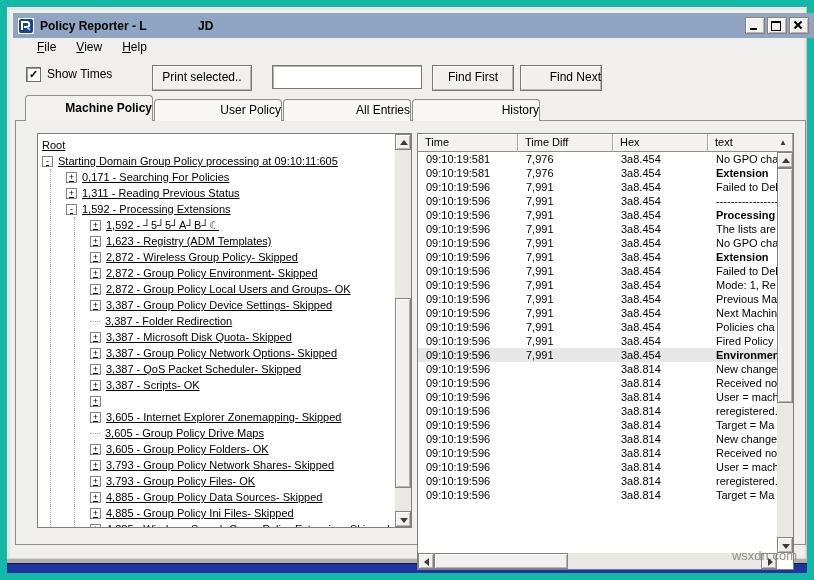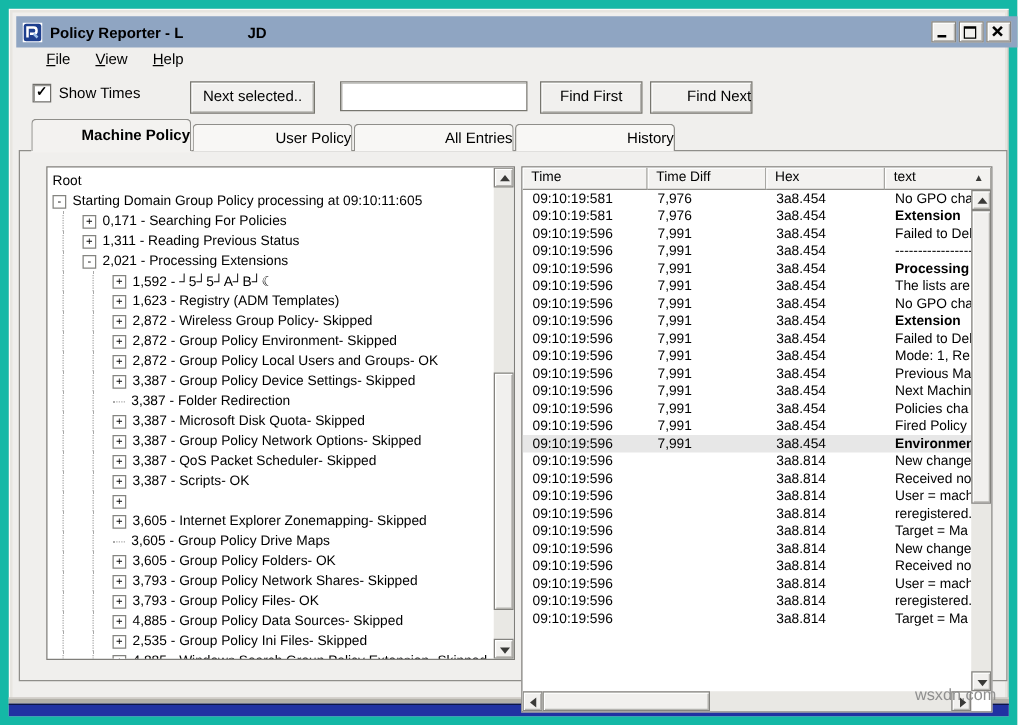--- a/index.html
+++ b/index.html
@@ -49,21 +49,21 @@
               box-shadow:0 1px 0 #f3f2f0;}
   
   .tabpage{position:absolute;left:8px;top:113px;width:791px;height:425px;border:1px solid #8f8e8a;
            background:#f0efed;box-sizing:border-box;z-index:2;}
   
   .panel{position:absolute;background:#fff;border:1px solid #7f7e7a;box-sizing:border-box;overflow:hidden;}
   .tree-panel{left:21px;top:12px;width:375px;height:395px;}
   .list-panel{left:401px;top:12px;width:377px;height:437px;}
   
   .tree-view{position:absolute;left:0;top:0;right:16px;bottom:0;overflow:hidden;padding-top:3px;}
-  .trow{height:16px;display:flex;align-items:center;white-space:nowrap;padding-left:4px;font-size:11px;}
+  .trow{height:16px;display:flex;align-items:center;white-space:nowrap;padding-left:4px;font-size:11px;text-decoration:underline;}
   .guide{width:24px;height:16px;flex:0 0 auto;position:relative;}
   .guide::before{content:"";position:absolute;left:8px;top:0;bottom:0;border-left:1px dotted #a9a9a9;}
   .exp{width:9px;height:9px;flex:0 0 auto;border:1px solid #848480;background:#fff;
        font-size:9px;line-height:8px;text-align:center;margin-right:5px;color:#000;}
   .dash{width:10px;height:0;border-top:1px dotted #a9a9a9;margin-right:5px;flex:0 0 auto;}
   .tlabel{font-size:11px;color:#000;}
   
   .vscroll{position:absolute;right:0;width:16px;background:#e9e8e4;}
   .tree-vscroll{top:0;bottom:0;}
   .list-vscroll{top:18px;bottom:16px;}
@@ -128,21 +128,21 @@
 
   <div class="menubar">
       <span class="menu-item"><u>F</u>ile</span>
       <span class="menu-item"><u>V</u>iew</span>
       <span class="menu-item"><u>H</u>elp</span>
     </div>
 
   <div class="toolbar">
     <div class="checkbox"><span id="chk-glyph">✓</span></div>
     <span class="chk-label">Show Times</span>
-    <div class="btn btn-print">Next selected..</div>
+    <div class="btn btn-print">Print selected..</div>
     <input class="search-box" type="text" value="" style="">
     <div class="btn btn-find-first">Find First</div>
     <div class="btn btn-find-next">Find Next</div>
   </div>
 
   <div class="tab-bar">
       <div class="tab active">Machine Policy</div>
       <div class="tab">User Policy</div>
       <div class="tab">All Entries</div>
       <div class="tab">History</div>
@@ -165,21 +165,21 @@
             <span class="tlabel">0,171 - Searching For Policies</span>
           </div>
           <div class="trow">
             <span class="guide"></span>
             <span class="exp">+</span>
             <span class="tlabel">1,311 - Reading Previous Status</span>
           </div>
           <div class="trow">
             <span class="guide"></span>
             <span class="exp">-</span>
-            <span class="tlabel">2,021 - Processing Extensions</span>
+            <span class="tlabel">1,592 - Processing Extensions</span>
           </div>
           <div class="trow">
             <span class="guide"></span>
             <span class="guide"></span>
             <span class="exp">+</span>
             <span class="tlabel">1,592 -  ┘5┘5┘A┘B┘☾</span>
           </div>
           <div class="trow">
             <span class="guide"></span>
             <span class="guide"></span>
@@ -278,21 +278,21 @@
           <div class="trow">
             <span class="guide"></span>
             <span class="guide"></span>
             <span class="exp">+</span>
             <span class="tlabel">4,885 -  Group Policy Data Sources- Skipped</span>
           </div>
           <div class="trow">
             <span class="guide"></span>
             <span class="guide"></span>
             <span class="exp">+</span>
-            <span class="tlabel">2,535 -  Group Policy Ini Files- Skipped</span>
+            <span class="tlabel">4,885 -  Group Policy Ini Files- Skipped</span>
           </div>
           <div class="trow">
             <span class="guide"></span>
             <span class="guide"></span>
             <span class="exp">+</span>
             <span class="tlabel">4,885 -  Windows Search Group Policy Extension- Skipped</span>
           </div>
         </div>
       <div class="vscroll tree-vscroll">
         <div class="sb-btn" style="left:0;top:0;width:16px;height:16px;">

